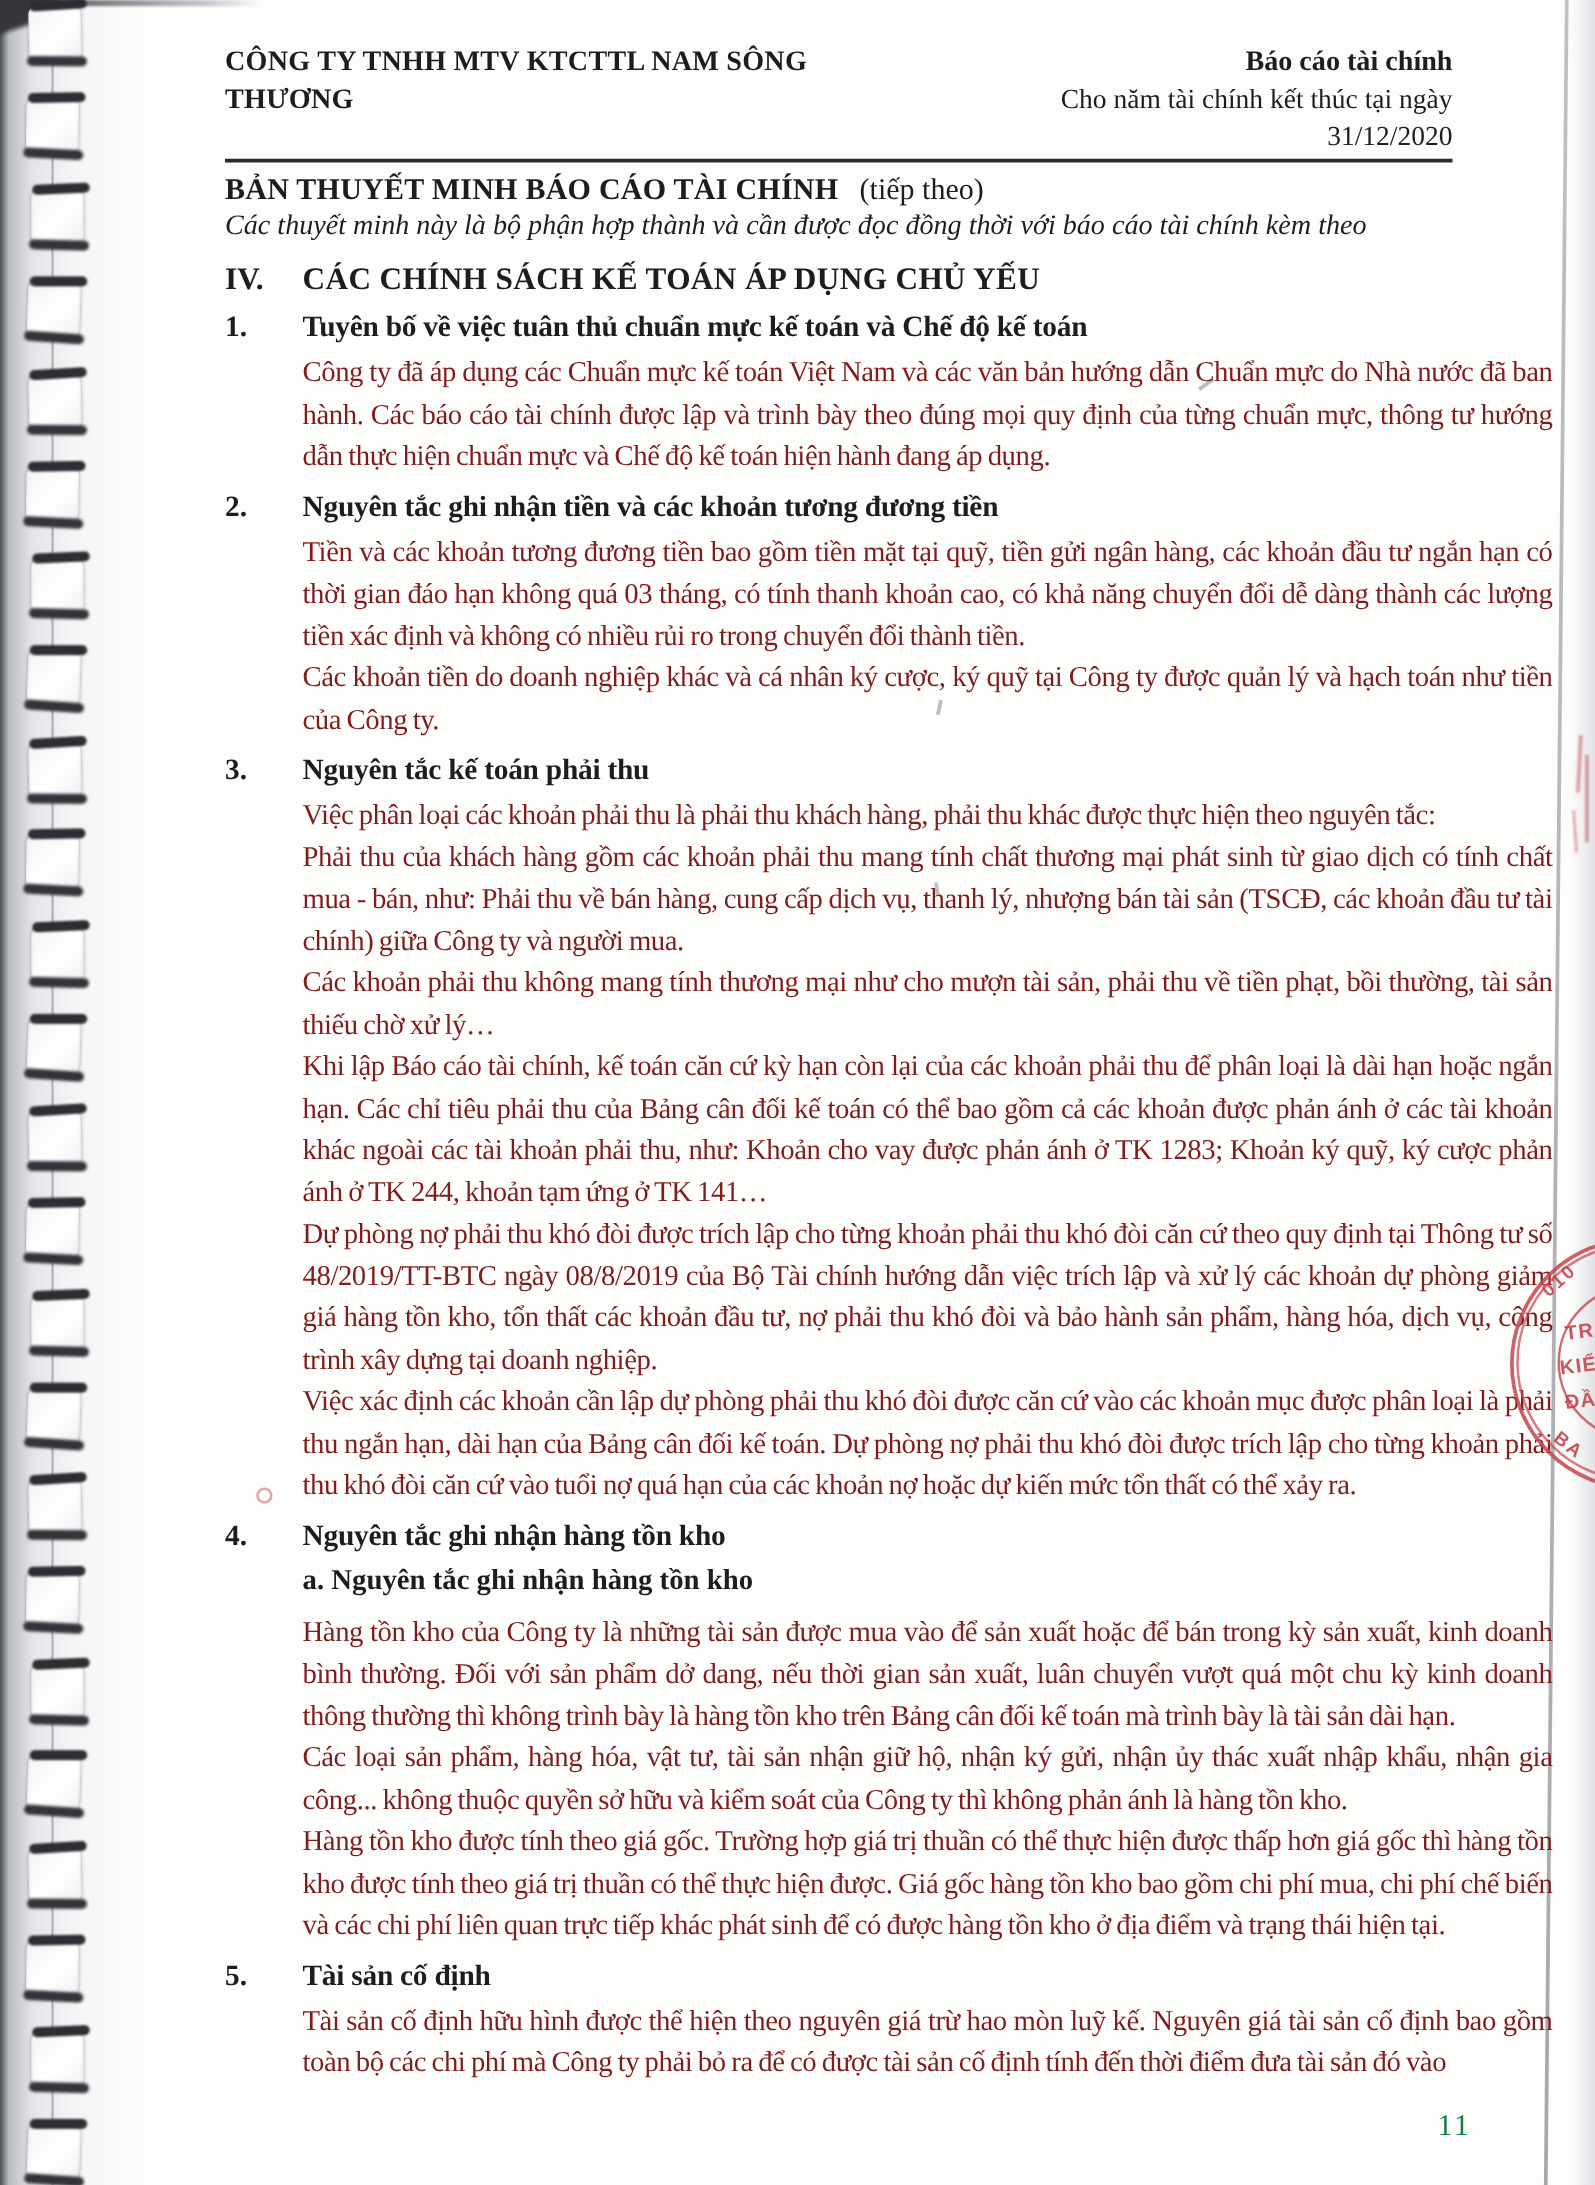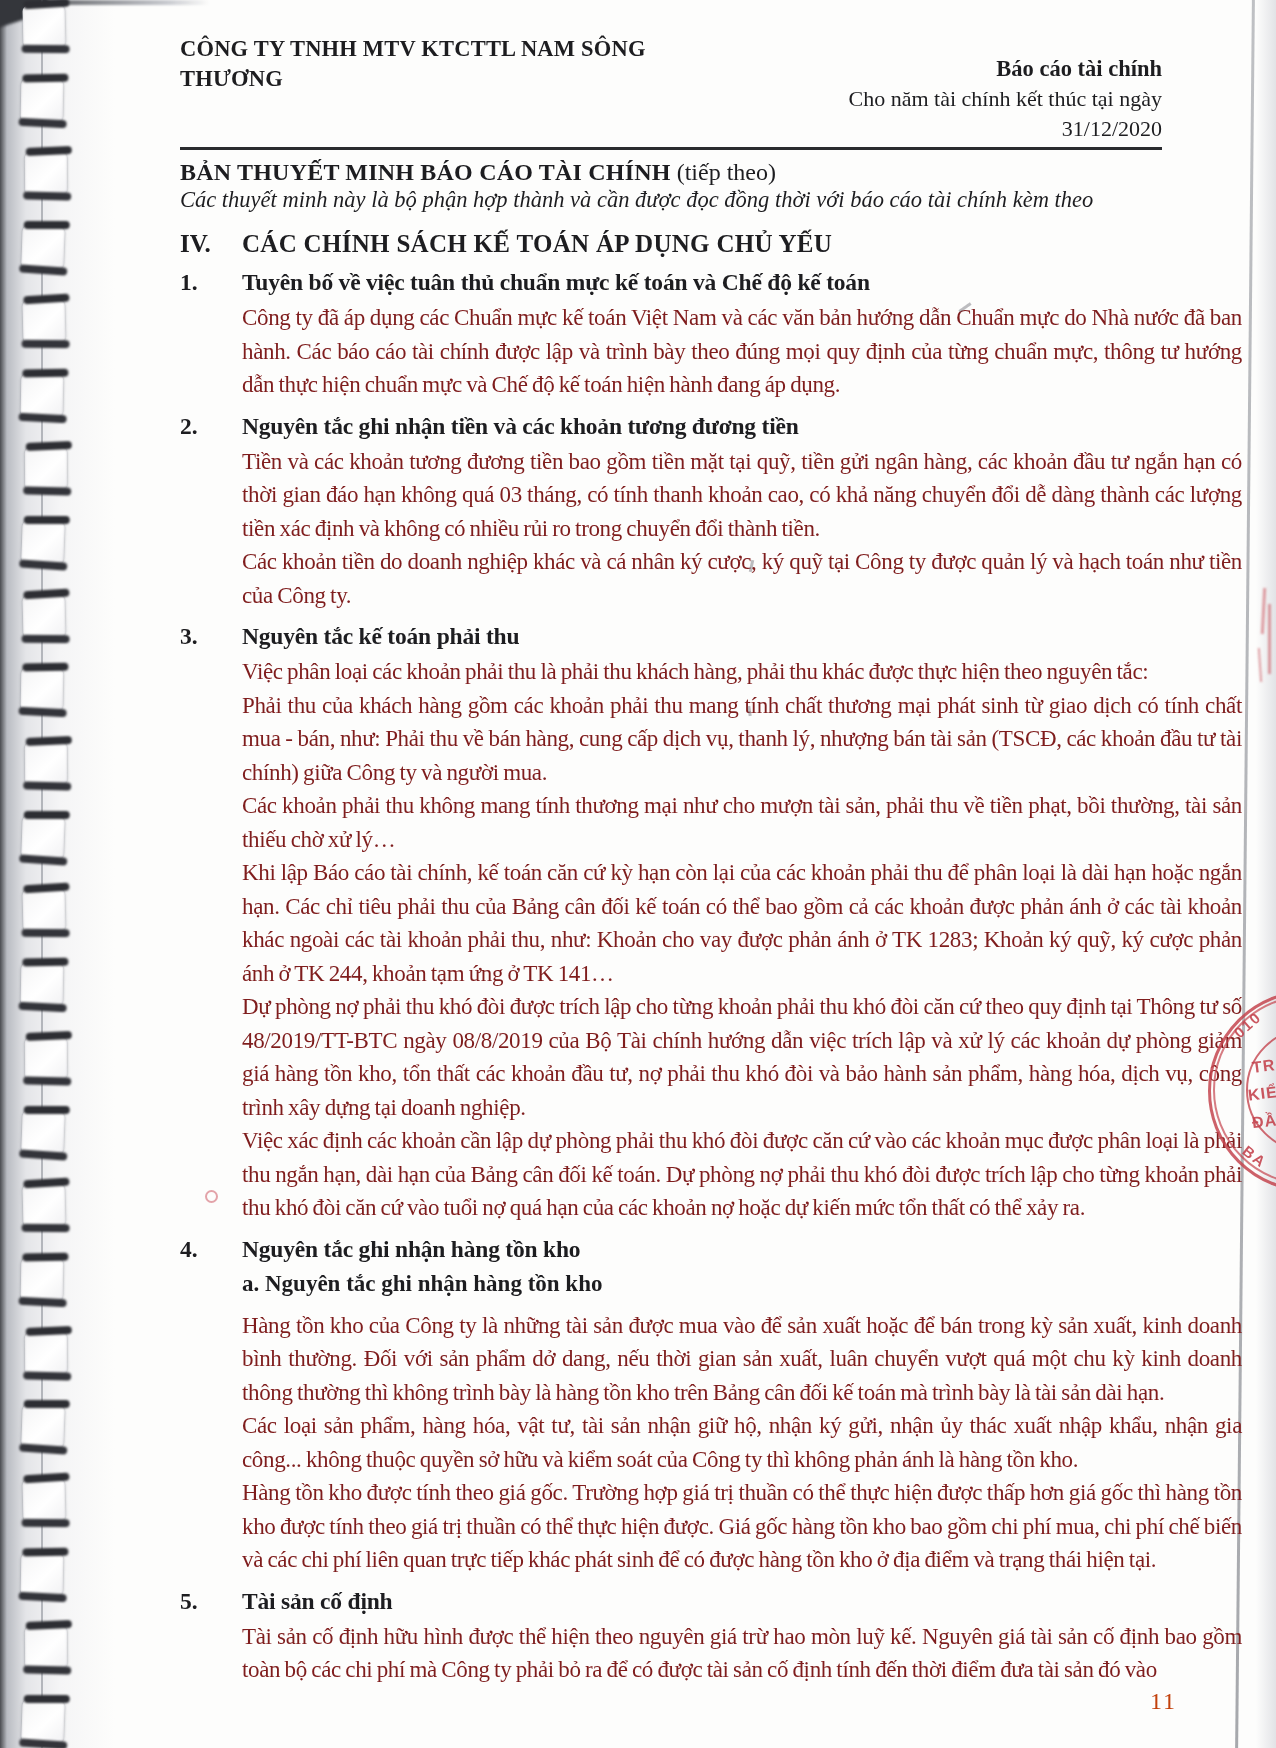--- a/index.html
+++ b/index.html
@@ -54,46 +54,46 @@
   .page-edge-shade{
     position:absolute;top:0;bottom:0;right:0;width:20px;
     background:linear-gradient(to right,rgba(233,234,237,0),rgba(223,224,228,.9));
   }
 
   
   .doc{position:absolute;left:180px;top:34px;width:1062px;}
   .hdr{display:flex;justify-content:space-between;width:982px;gap:45px;}
   .hdr-left .company{font-weight:bold;font-size:22.5px;letter-spacing:.2px;line-height:30px;}
   .hdr-left .addr{font-size:22px;line-height:30px;}
-  .hdr-right{text-align:right;margin-top:20px;}
+  .hdr-right{text-align:right;}
   .hdr-right .rpt{font-weight:bold;font-size:22.5px;line-height:30px;}
   .hdr-right .period{font-size:22px;line-height:30px;}
   .hdr-rule{width:982px;border-bottom:3px solid #2a2b2f;margin-top:3px;}
 
   .doc-title{margin-top:8px;font-size:24px;line-height:29px;}
   .doc-title .t1{font-weight:bold;letter-spacing:.2px;}
-  .doc-title .t2{font-weight:normal;}
+  .doc-title .t2{font-weight:normal;margin-left:11px;}
   .doc-subtitle{font-style:italic;font-size:22.5px;line-height:26px;}
 
   .sec{display:flex;margin-top:10px;justify-content:center;}
   .sec-num{flex:0 0 62px;font-weight:bold;font-size:23.5px;line-height:28px;}
   .sec-body{flex:1;}
   .sec-title{font-weight:bold;font-size:23.5px;line-height:28px;margin-bottom:5px;letter-spacing:-.2px;}
   .main-head{margin-top:17px;margin-bottom:6px;}
   .main-head .sec-num{font-size:25px;}
   .main-head .sec-title{font-size:25px;letter-spacing:.3px;margin-bottom:0;}
   .sub-head{font-weight:bold;font-size:23px;line-height:30px;margin:6px 12px 10px 0;}
   p.para{
     margin:0;font-size:23px;line-height:33.5px;text-align:justify;
     letter-spacing:-.35px;word-spacing:-1px;color:#7f1d1d;
   }
   .pad-top{margin-top:8px;}
 
   .page-number{
-    position:absolute;left:1150px;top:1688px;font-size:24px;color:#c2410c;
+    position:absolute;left:1150px;top:1688px;font-size:24px;color:#15803d;
     letter-spacing:2px;
   }
 
   
   .stamp{position:absolute;left:1208px;top:990px;width:210px;height:210px;color:#c4454f;}
   .stamp .ring{position:absolute;border-radius:50%;border:3px solid rgba(196,69,79,.85);}
   .ring.outer{left:0;top:0;width:196px;height:196px;}
   .ring.outer2{left:5px;top:5px;width:186px;height:186px;border-width:2px;border-color:rgba(196,69,79,.7);}
   .ring.inner{left:38px;top:38px;width:120px;height:120px;border-width:2.5px;border-color:rgba(196,69,79,.8);}
   .stamp .st{position:absolute;font-family:"Liberation Sans","DejaVu Sans",sans-serif;

